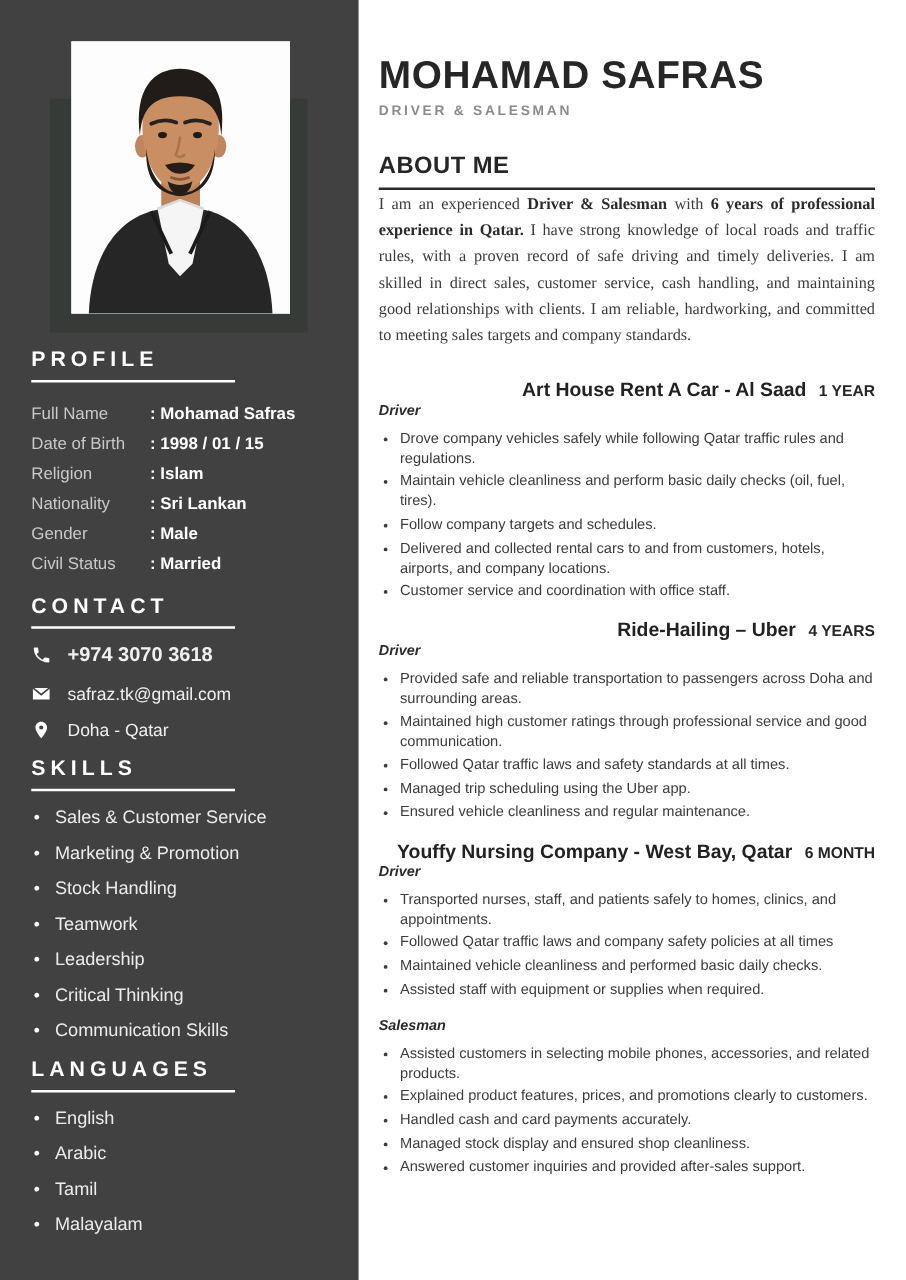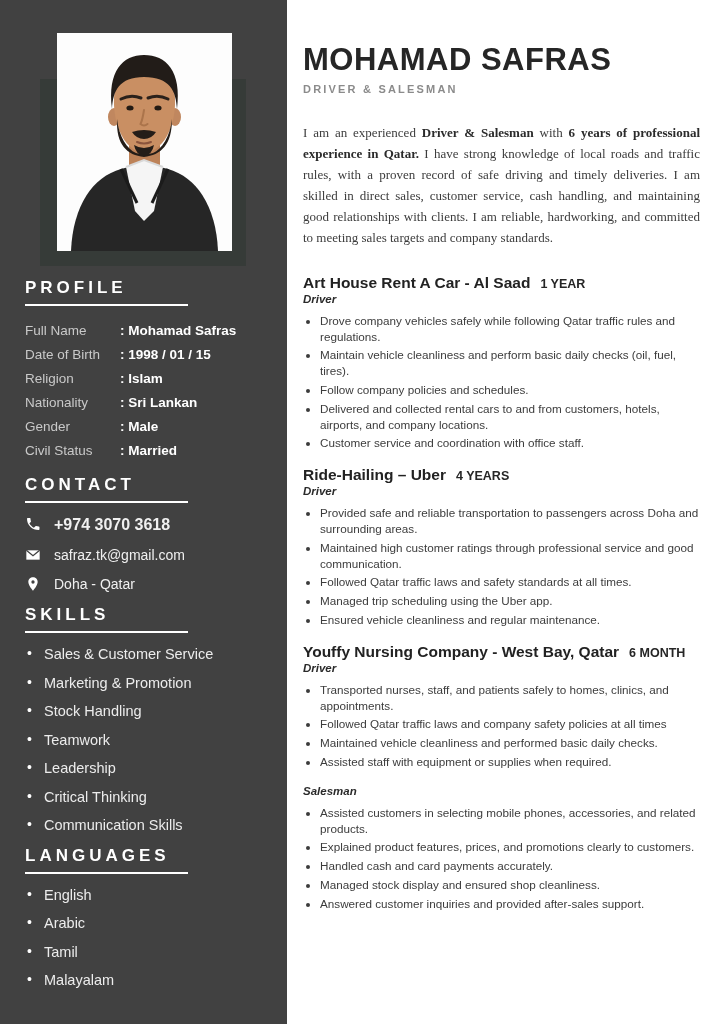--- a/index.html
+++ b/index.html
@@ -39,21 +39,21 @@
 
   .main-heading { font-size: 19px; font-weight: 700; letter-spacing: 0.4px; color: #262626; padding-bottom: 6px; border-bottom: 2px solid #2b2b2b; }
   .about-block { margin-top: 27px; }
   .about-text { font-size: 13px; line-height: 1.62; text-align: justify; color: #3c3c3c; font-family: Liberation Serif, serif; }
   .about-text b { color: #2b2b2b; }
 
   .work-block { margin-top: 26px; }
   .work-heading { font-size: 20px; }
 
   .job { margin-top: 15px; }
-  .job-head { display: flex; justify-content: flex-start; align-items: baseline; }
+  .job-head { display: flex; justify-content: flex-end; align-items: baseline; }
   .job-title { font-size: 15.5px; font-weight: 700; color: #222222; }
   .job-period { font-size: 12.5px; font-weight: 700; color: #262626; white-space: nowrap; margin-left: 10px; }
   .job-role { font-size: 11.5px; font-weight: 700; font-style: italic; color: #2b2b2b; margin-top: 1px; }
   ul.job-bullets { margin-top: 8px; padding-left: 17px; }
   ul.job-bullets li { font-size: 11.7px; line-height: 1.35; color: #3c3c3c; margin-bottom: 3px; }
 </style>
 </head>
 <body>
 
 <div class="page">
@@ -210,36 +210,37 @@
     </section>
 
   </aside>
 
   <main class="main">
 
     <h1 class="name">MOHAMAD SAFRAS</h1>
     <div class="role-sub">DRIVER &amp; SALESMAN</div>
 
     <section class="about-block">
+      <h2 class="main-heading">ABOUT ME</h2>
       <p class="about-text"><span>I am an experienced </span><b>Driver &amp; Salesman</b><span> with </span><b>6 years of professional experience in Qatar.</b><span> I have strong knowledge of local roads and traffic rules, with a proven record of safe driving and timely deliveries. I am skilled in direct sales, customer service, cash handling, and maintaining good relationships with clients. I am reliable, hardworking, and committed to meeting sales targets and company standards.</span></p>
     </section>
 
     <section class="work-block">
 
       <div class="job">
         <div class="job-head">
           <span class="job-title">Art House Rent A Car - Al Saad</span>
           <span class="job-period">1 YEAR</span>
         </div>
         <div class="job-role">Driver</div>
         <ul class="job-bullets">
 
         <li>Drove company vehicles safely while following Qatar traffic rules and regulations.</li>
             <li>Maintain vehicle cleanliness and perform basic daily checks (oil, fuel, tires).</li>
-            <li>Follow company policies and schedules.</li>
+            <li>Follow company targets and schedules.</li>
             <li>Delivered and collected rental cars to and from customers, hotels, airports, and company locations.</li>
             <li>Customer service and coordination with office staff.</li>
           </ul>
       </div>
 
       <div class="job">
         <div class="job-head">
           <span class="job-title">Ride-Hailing – Uber</span>
           <span class="job-period">4 YEARS</span>
         </div>

